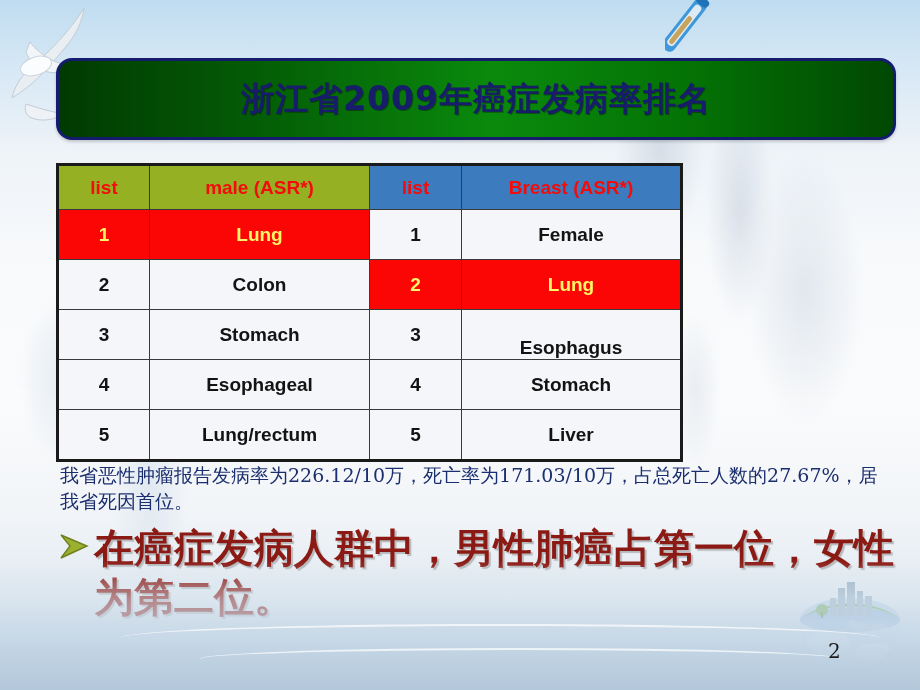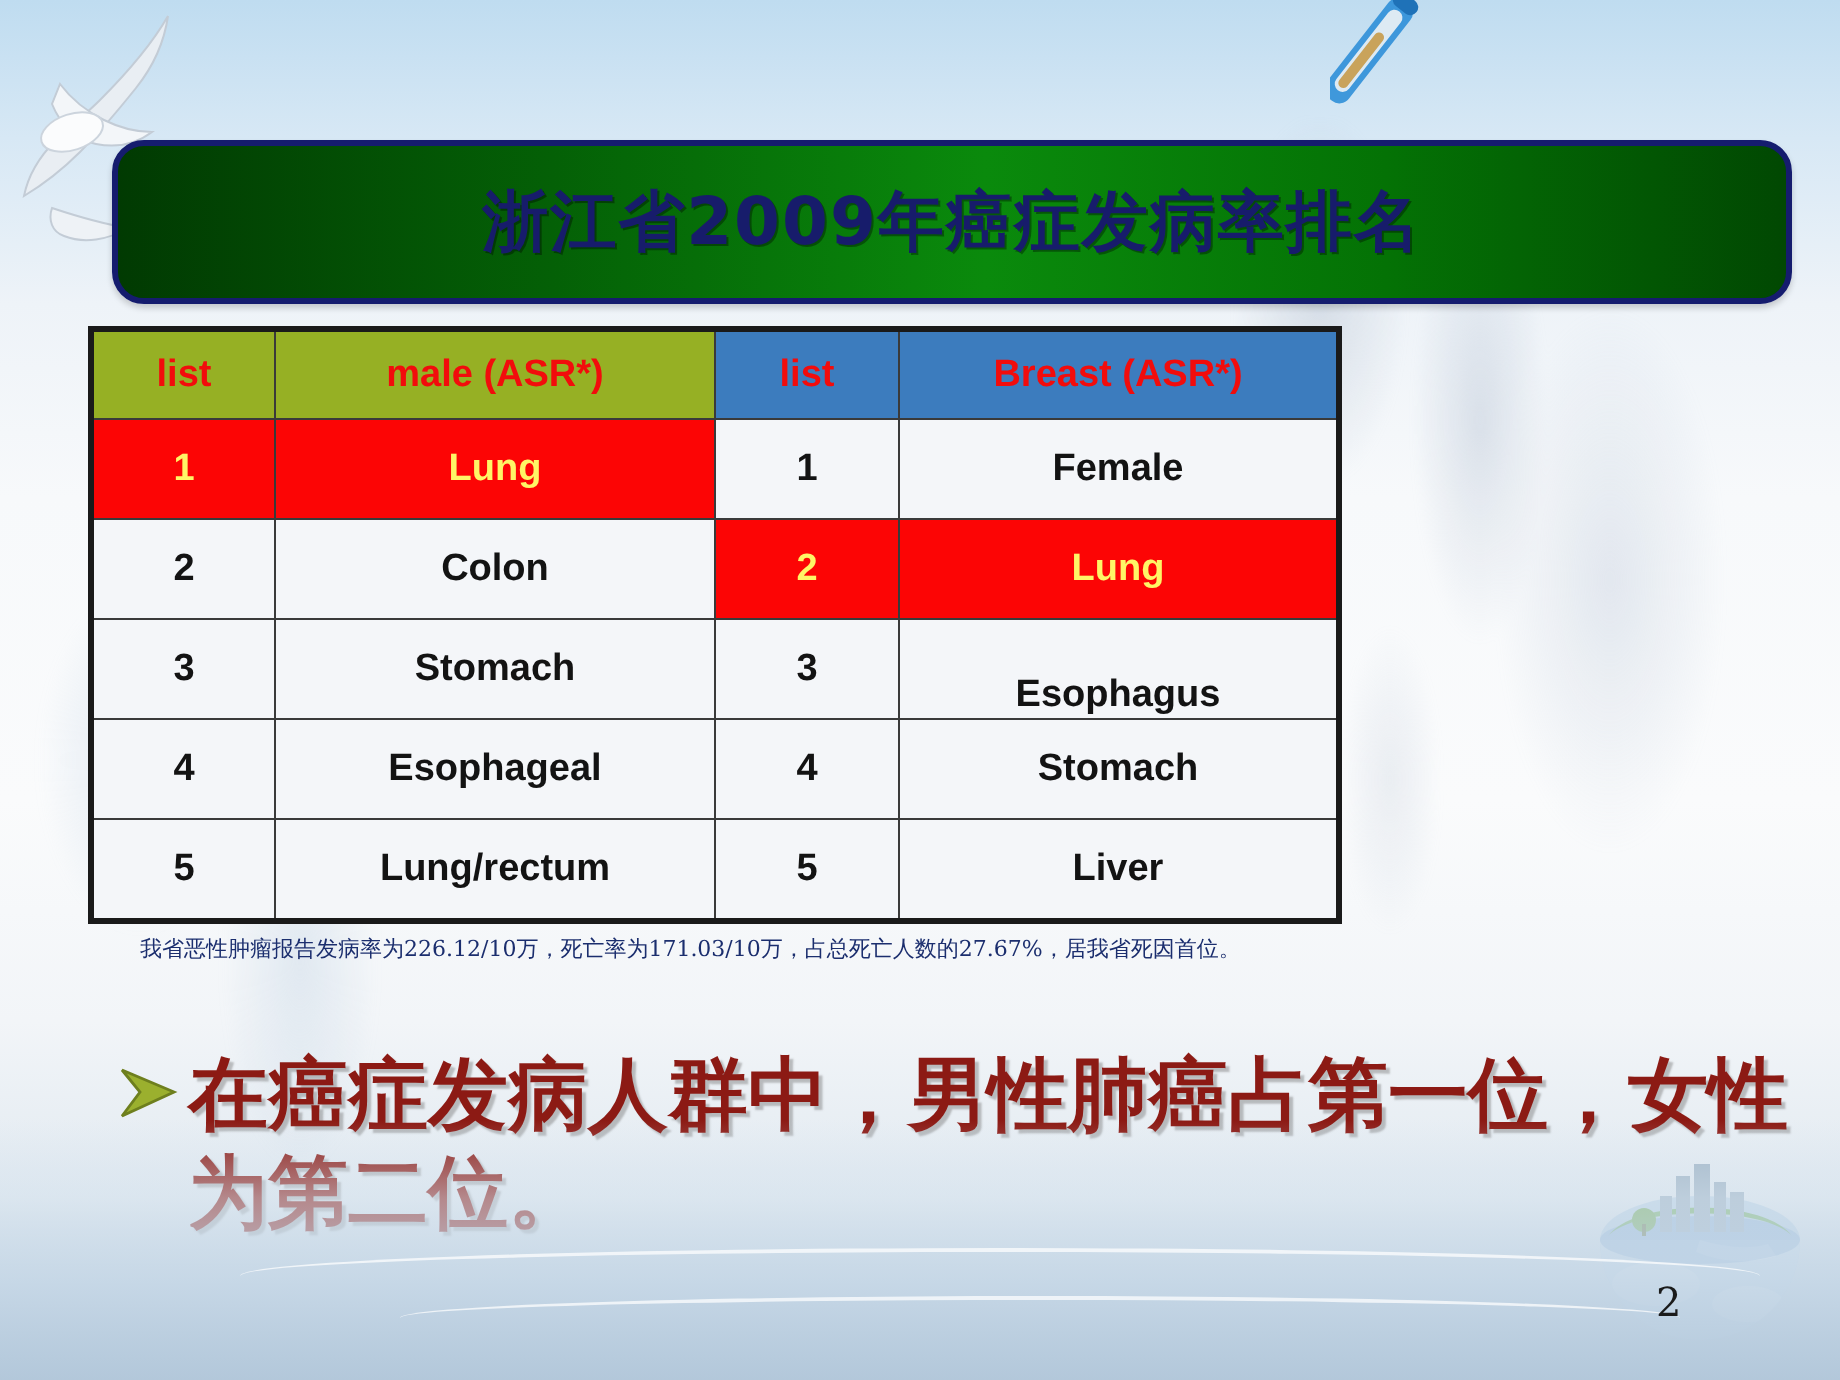--- a/index.html
+++ b/index.html
@@ -93,21 +93,21 @@
   
   .thermo { position: absolute; left: 665px; top: 0px; pointer-events: none; }
 
   
   .globe { position: absolute; left: 790px; top: 580px; pointer-events: none; }
 
   
   #title-bar {
     position: absolute;
     left: 56px;
-    top: 70px;
+    top: 58px;
     width: 840px;
     height: 82px;
     box-sizing: border-box;
     border: 3px solid #151C6E;
     border-radius: 16px;
     background: linear-gradient(to right,
         #013a02 0%,
         #046006 26%,
         #0a8a0c 52%,
         #047205 76%,
@@ -123,21 +123,21 @@
     font-weight: bold;
     font-size: 33px;
     letter-spacing: 1px;
     text-shadow: 1px 1px 0 rgba(0,0,0,0.35);
     white-space: nowrap;
   }
 
   
   #rank-table {
     position: absolute;
-    left: 44px;
+    left: 56px;
     top: 163px;
     width: 624px;
     border-collapse: collapse;
     border: 3px solid #1a1a1a;
     background: #fafbfd;
     table-layout: fixed;
     padding-left: 28px;
   }
   #rank-table td, #rank-table th {
     border: 1px solid #3a3a3a;
@@ -168,23 +168,22 @@
   td.low { vertical-align: bottom; padding-bottom: 6px; }
 
   
   #para {
     position: absolute;
     left: 60px;
     top: 462px;
     width: 824px;
     color: #1B2E6E;
     font-family: "DejaVu Serif", "Liberation Serif", serif;
-    font-size: 11px;
+    font-size: 19px;
     line-height: 26px;
-    margin-left: 10px;
   }
 
   
   #bullet-line {
     position: absolute;
     left: 58px;
     top: 524px;
     width: 845px;
     display: flex;
     align-items: flex-start;

